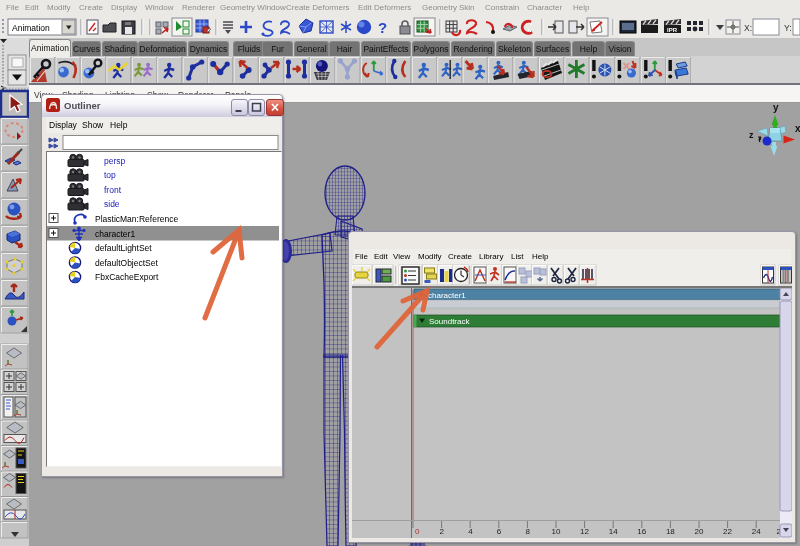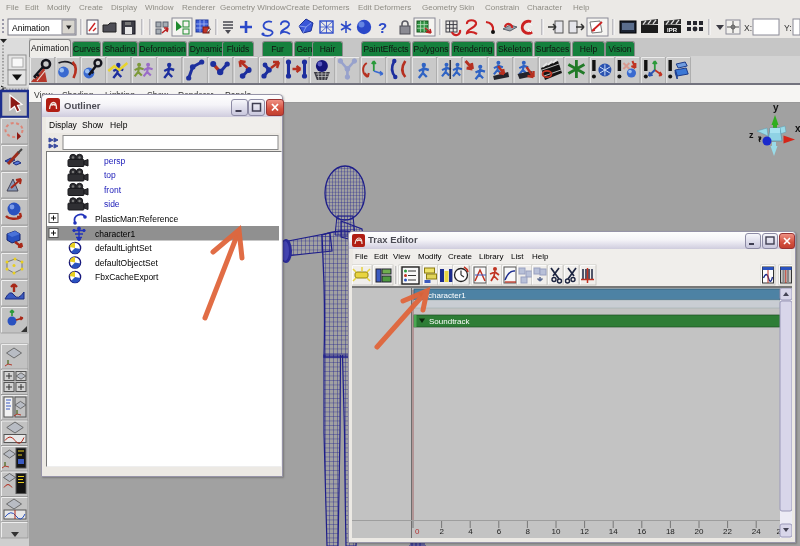--- a/index.html
+++ b/index.html
@@ -5,21 +5,21 @@
   html,body{margin:0;padding:0;}
   body{width:800px;height:546px;overflow:hidden;position:relative;
        font-family:"Liberation Sans",sans-serif;background:#a1a1a1;}
   .abs{position:absolute;}
   
   #menubar{left:0;top:0;width:800px;height:16px;background:#ebe9e6;color:#8f8d85;
            font-size:8px;}
   #menubar span{position:absolute;top:3px;white-space:nowrap;}
   #toolbar{left:0;top:16px;width:800px;height:22px;background:#ebe9e6;}
   #tabsrow{left:0;top:38px;width:800px;height:18px;background:#c6c6c6;}
-  .tab{position:absolute;top:3px;height:15px;background:#15803d;border:1px solid #8a8a8a;
+  .tab{position:absolute;top:3px;height:15px;background:#737373;border:1px solid #8a8a8a;
        border-bottom:none;border-radius:3px 3px 0 0;font-size:8.5px;color:#111;
        text-align:center;line-height:15px;overflow:hidden;}
   .tab.act{top:1px;height:17px;background:#eeede9;z-index:2;line-height:17px;}
   #shelf{left:0;top:56px;width:800px;height:30px;background:#d3d3d3;border-bottom:1px solid #8f8f8f;}
   
   #toolbox{left:0;top:86px;width:29px;height:460px;background:#cfcfcf;}
   
   #vp{left:29px;top:83px;width:771px;height:463px;background:#a1a1a1;overflow:hidden;}
   #vpmenu{position:absolute;left:0;top:0;width:771px;height:17px;background:#f6f5f3;
           border-top:2px solid #73737e;border-bottom:1px solid #999;
@@ -174,24 +174,24 @@
   <rect x="793" y="3" width="7" height="16" fill="#fff" stroke="#8a8a96"></rect>
 </svg>
 </div>
 
 <div class="abs" id="tabsrow">
   <div class="tab act" style="left:29px;width:40px">Animation</div>
   <div class="tab" style="left:72px;width:27px">Curves</div>
   <div class="tab" style="left:102px;width:34px">Shading</div>
   <div class="tab" style="left:138px;width:47px">Deformation</div>
   <div class="tab" style="left:188px;width:39px">Dynamics</div>
-  <div class="tab" style="left:222px;width:30px">Fluids</div>
+  <div class="tab" style="left:233px;width:30px">Fluids</div>
   <div class="tab" style="left:262px;width:29px">Fur</div>
   <div class="tab" style="left:294px;width:33px">General</div>
-  <div class="tab" style="left:312px;width:29px">Hair</div>
+  <div class="tab" style="left:329px;width:29px">Hair</div>
   <div class="tab" style="left:361px;width:48px">PaintEffects</div>
   <div class="tab" style="left:412px;width:36px">Polygons</div>
   <div class="tab" style="left:451px;width:42px">Rendering</div>
   <div class="tab" style="left:496px;width:35px">Skeleton</div>
   <div class="tab" style="left:534px;width:35px">Surfaces</div>
   <div class="tab" style="left:572px;width:31px">Help</div>
   <div class="tab" style="left:605px;width:28px">Vision</div>
 </div>
 
 <div class="abs" id="shelf">
@@ -751,36 +751,20 @@
         <g transform="translate(22,119.0)">
           <circle cx="6" cy="6" r="5.6" fill="#fff" stroke="#16167a" stroke-width="1.4"></circle>
 <path d="M6,6 L6,0.5 A5.5,5.5 0 0 0 0.6,5 Z" fill="#e8d020"></path>
 <path d="M6,6 L11.4,7 A5.5,5.5 0 0 1 2,10 Z" fill="#2a52c0"></path>
         </g>
         <text x="48" y="128.0" font-size="8.5" fill="#000">FbxCacheExport</text>
       </svg></div>
 </div>
 
 <div class="win" id="trax" style="left:348px;top:231px;width:446px;height:310px;">
-  <div class="tbar" style="height:17px">
-    <span class="ttxt" style="left:19px;top:2px">Trax Editor</span>
-    <svg style="position:absolute;left:3px;top:2px" width="13" height="13">
-        <rect width="13" height="13" rx="2" fill="#b01e14"></rect>
-        <path d="M3,10 Q4,4 7,4 q3,0 3,6 M5,7 q2,-2 4,0" stroke="#f2e8e0" stroke-width="1.2" fill="none"></path>
-      </svg>
-    <div class="wbtn sil" style="left:396px;top:1px;width:14px;height:14px"><svg width="14" height="14">
-          <path d="M3,10 h5" stroke="#3f3e52" stroke-width="2"></path>
-        </svg></div>
-    <div class="wbtn sil" style="left:413px;top:1px;width:14px;height:14px"><svg width="14" height="14">
-          <rect x="3" y="3" width="8" height="7" fill="none" stroke="#3f3e52" stroke-width="1.4"></rect>
-        </svg></div>
-    <div class="wbtn red" style="left:430px;top:1px;width:14px;height:14px"><svg width="14" height="14">
-          <path d="M4,4 l6,6 M10,4 l-6,6" stroke="#fff" stroke-width="1.6"></path>
-        </svg></div>
-  </div>
   <div class="abs" id="txmenu" style="left:4px;top:17px;width:438px;height:15px;background:#f0eeeb;font-size:8px;color:#000">
     <span class="abs" style="left:2px;top:3px">File</span>
       <span class="abs" style="left:21px;top:3px">Edit</span>
     <span class="abs" style="left:40px;top:3px">View</span>
       <span class="abs" style="left:65px;top:3px">Modify</span>
     <span class="abs" style="left:95px;top:3px">Create</span>
       <span class="abs" style="left:126px;top:3px">Library</span>
     <span class="abs" style="left:158px;top:3px">List</span>
       <span class="abs" style="left:179px;top:3px">Help</span>
   </div>

